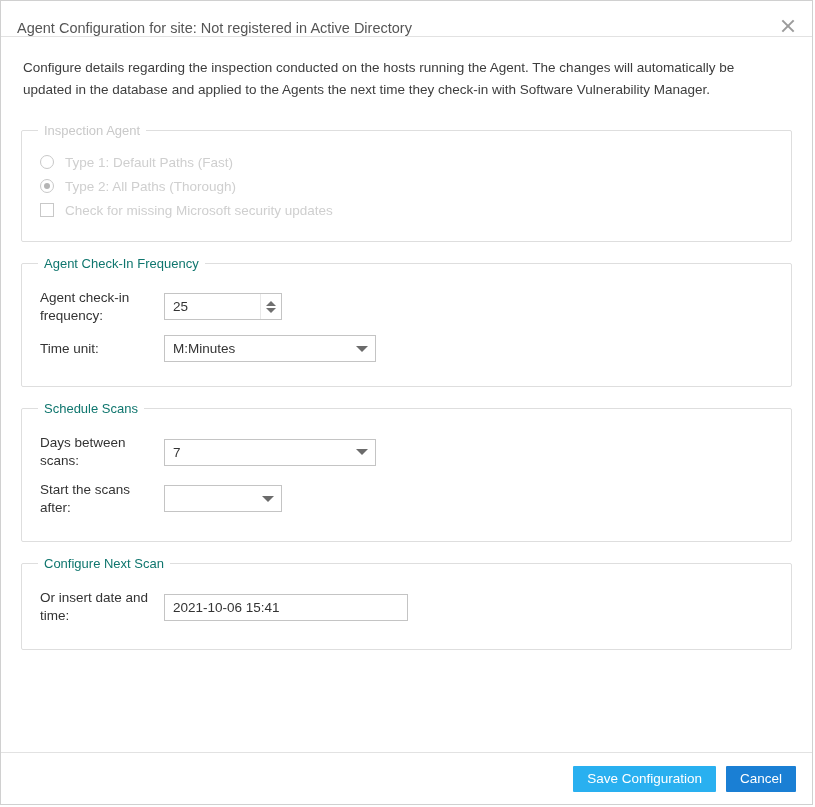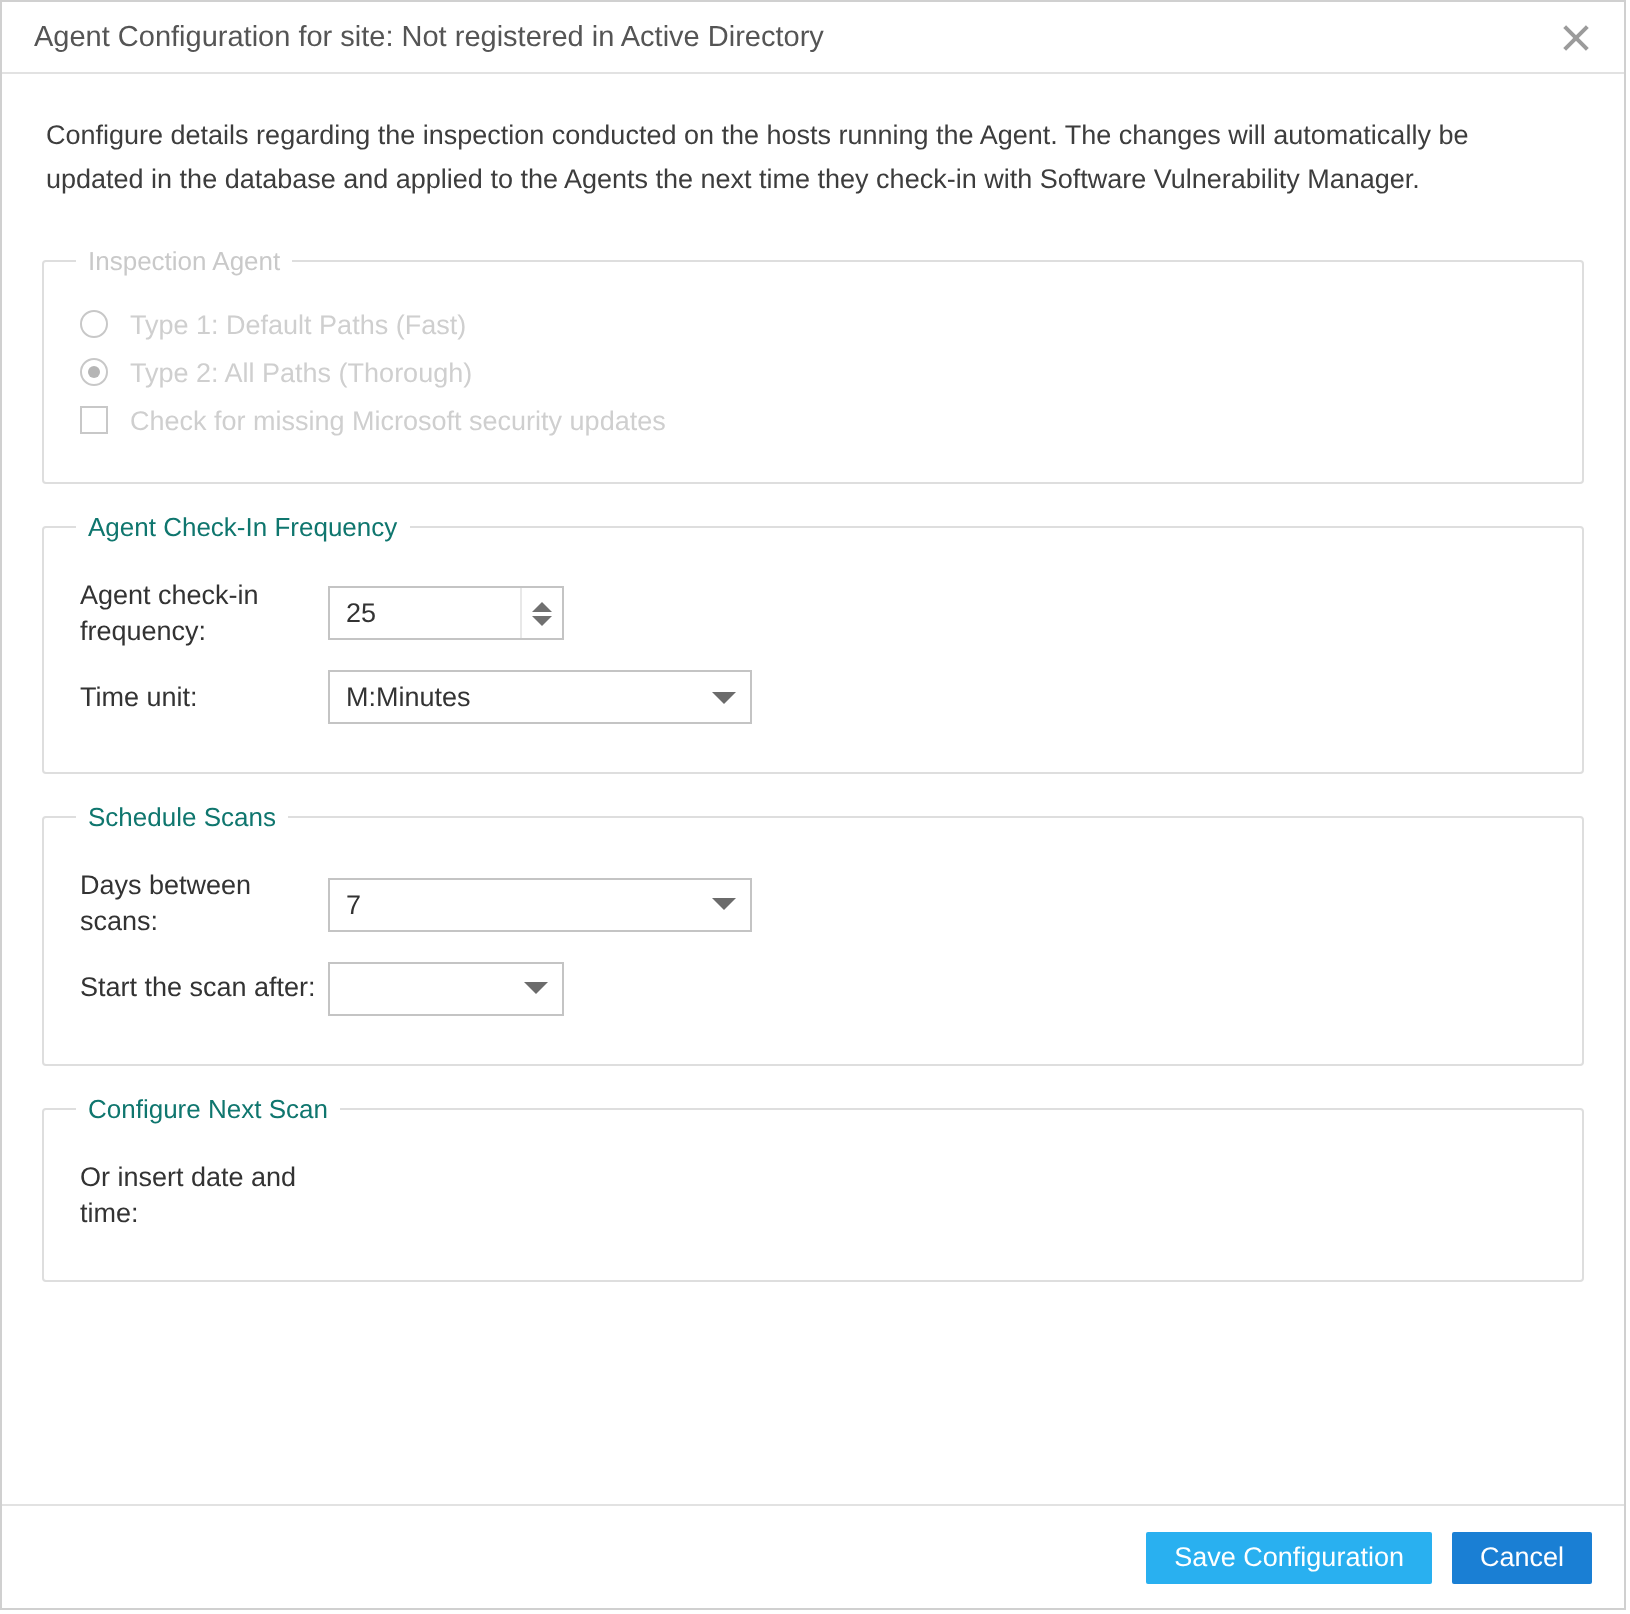--- a/index.html
+++ b/index.html
@@ -22,21 +22,21 @@
     border: 1px solid #d0d0d0;
     box-sizing: border-box;
     background: #ffffff;
     display: flex;
     flex-direction: column;
   }
   .titlebar {
     height: 36px;
     border-bottom: 1px solid #e2e2e2;
     display: flex;
-    align-items: center;
+    align-items: flex-end;
     padding: 0 14px 0 16px;
     box-sizing: border-box;
     flex: 0 0 auto;
   }
   .title-text {
     font-size: 14.5px;
     color: #555555;
     flex: 1 1 auto;
     white-space: nowrap;
     overflow: hidden;
@@ -314,36 +314,39 @@
         <div class="field-label">Days between scans:</div>
         <div class="select w-days">
           <span class="val">7</span>
           <span class="caret">
               <span class="caret-tri"></span>
             </span>
         </div>
       </div>
 
       <div class="field-row">
-        <div class="field-label">Start the scan after:</div>
+        <div class="field-label">Start the scans after:</div>
         <div class="select w-after">
           <span class="val"></span>
           <span class="caret">
               <span class="caret-tri"></span>
             </span>
         </div>
       </div>
     </fieldset>
 
     <fieldset class="group">
       <legend>Configure Next Scan</legend>
 
 
       <div class="field-row">
         <div class="field-label">Or insert date and time:</div>
+        <div class="text-input">
+          <span class="val">2021-10-06 15:41</span>
+        </div>
       </div>
     </fieldset>
 
   </div>
 
   <div class="footer">
     <button class="btn btn-save">Save Configuration</button>
     <button class="btn btn-cancel">Cancel</button>
   </div>
 

